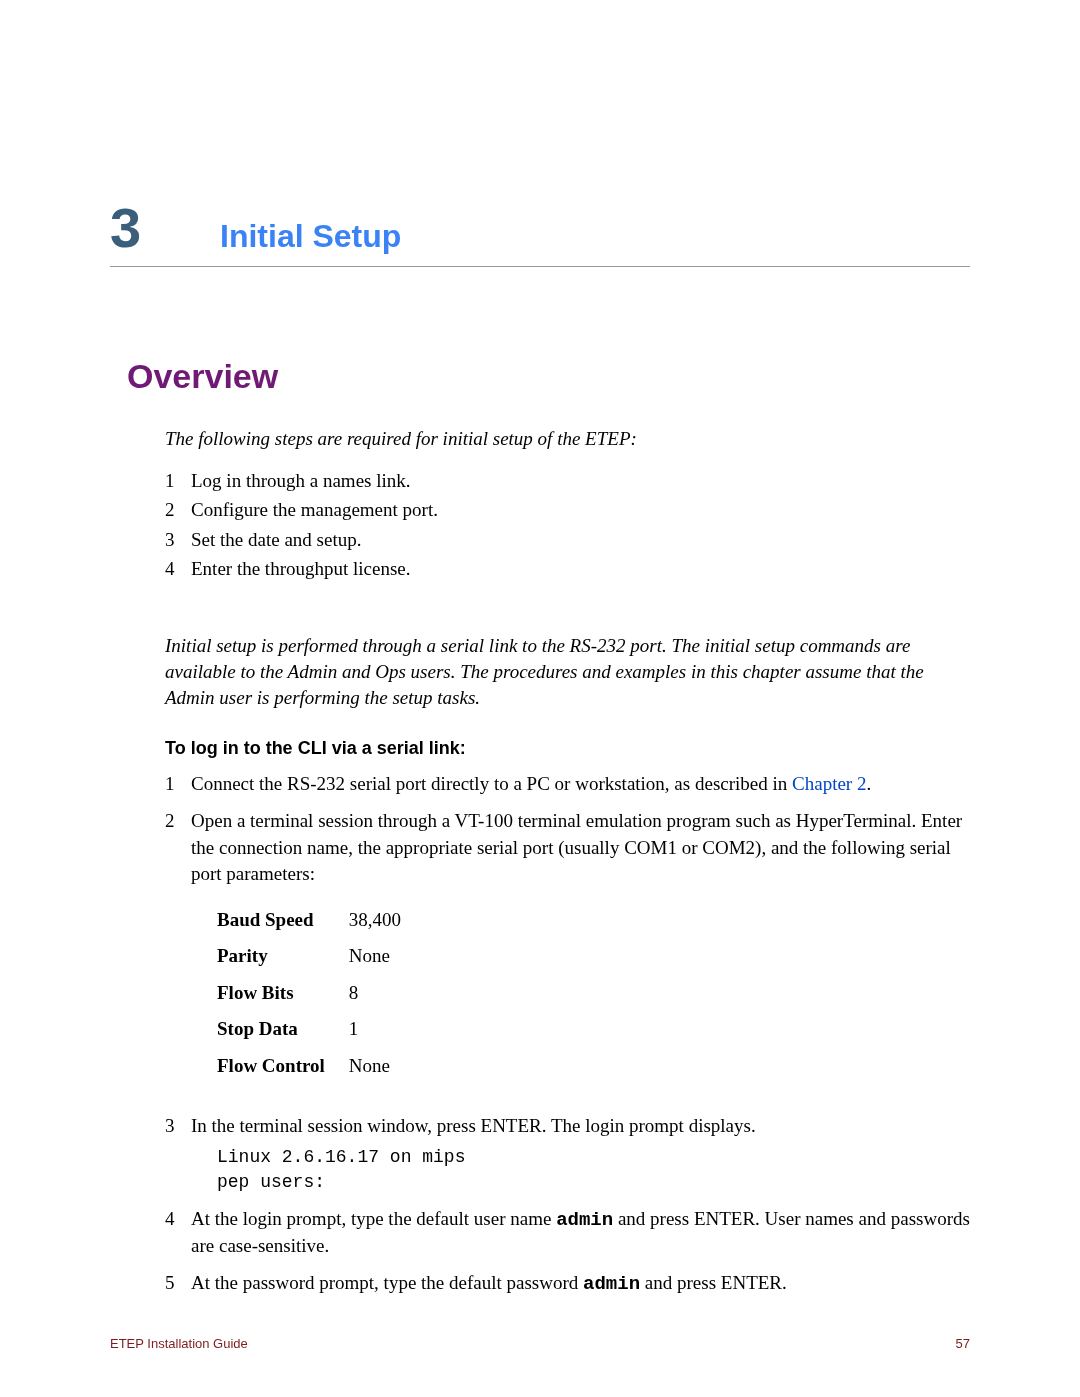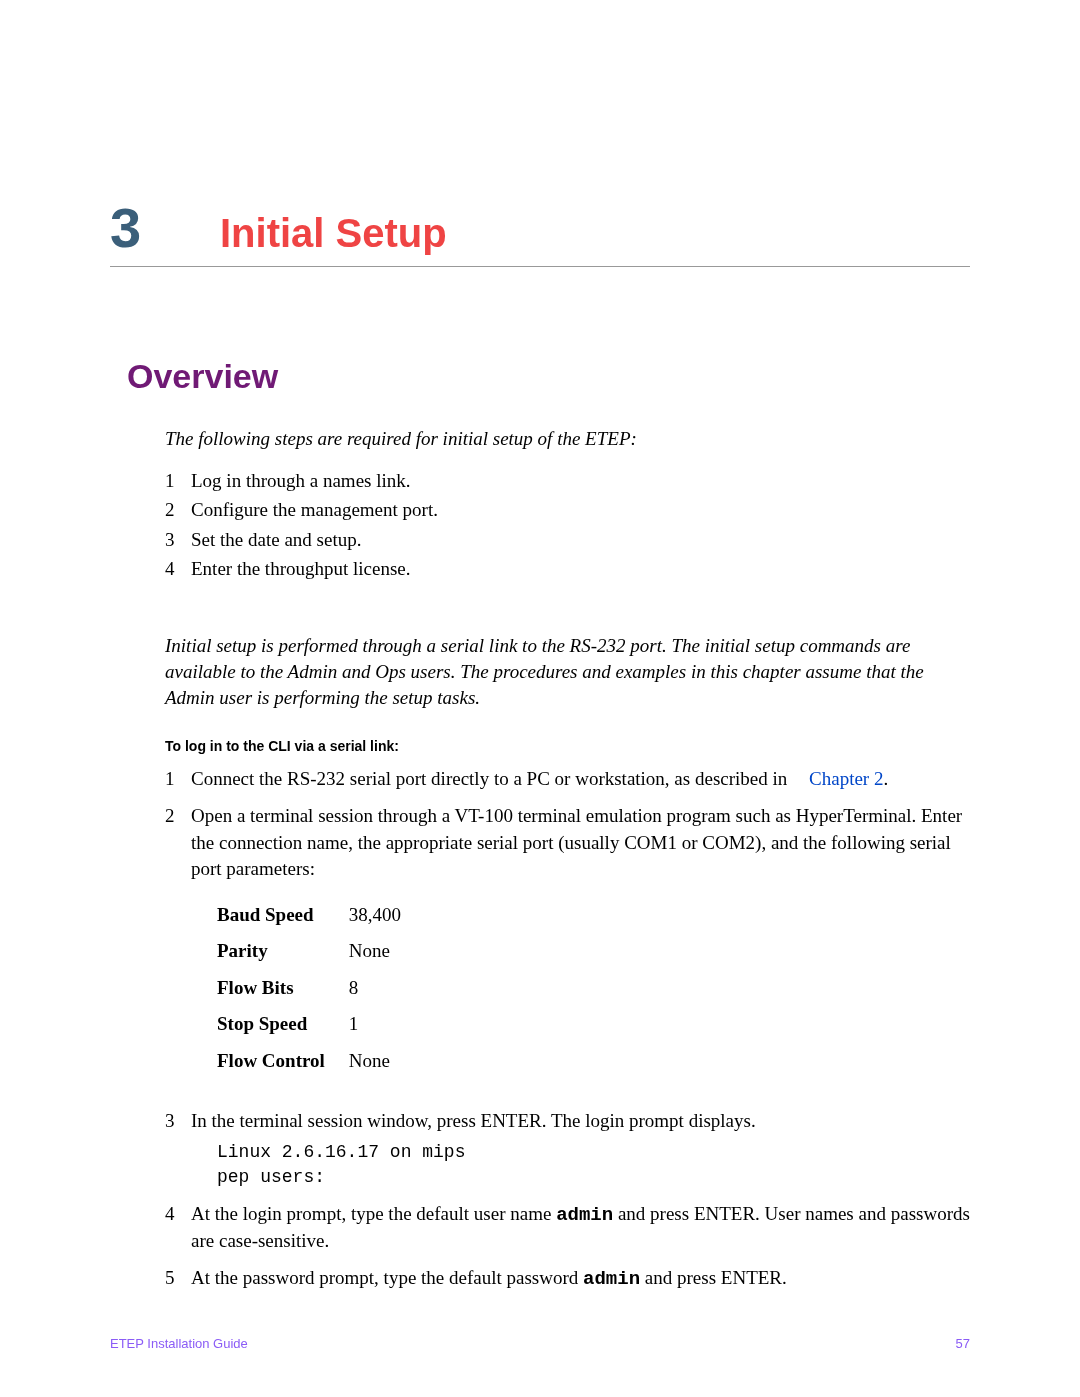--- a/index.html
+++ b/index.html
@@ -27,22 +27,22 @@
     font-family: Arial, Helvetica, sans-serif;
     font-weight: bold;
     font-size: 56px;
     color: #3b5f7a;
     width: 110px;
     line-height: 1;
   }
   .chapter-title {
     font-family: Arial, Helvetica, sans-serif;
     font-weight: bold;
-    font-size: 40px;
-    color: #ef4444;
+    font-size: 32px;
+    color: #3b82f6;
     line-height: 1;
   }
   .section-heading {
     font-family: Arial, Helvetica, sans-serif;
     font-weight: bold;
     font-size: 34px;
     color: #701a75;
     margin: 0 0 30px 17px;
   }
   .body-text {
@@ -80,26 +80,25 @@
   .ol-steps > li .num {
     width: 26px;
     flex-shrink: 0;
   }
   .ol-steps > li .content {
     flex: 1;
   }
   .sub-heading {
     font-family: Arial, Helvetica, sans-serif;
     font-weight: bold;
-    font-size: 14px;
+    font-size: 18px;
     margin: 28px 0 12px 55px;
   }
   .link {
     color: #0046c8;
-    margin-left: 17px;
   }
   .param-table {
     margin: 14px 0 18px 26px;
     border-collapse: collapse;
   }
   .param-table td {
     padding: 5px 24px 5px 0;
     font-size: 19px;
     vertical-align: top;
   }
@@ -121,21 +120,21 @@
   }
   .footer {
     position: absolute;
     bottom: 46px;
     left: 110px;
     right: 110px;
     display: flex;
     justify-content: space-between;
     font-family: Arial, Helvetica, sans-serif;
     font-size: 13px;
-    color: #8b5cf6;
+    color: #7f1d1d;
   }
 </style>
 </head>
 <body>
 
 <div class="page">
 
   <div class="chapter-header">
     <div class="chapter-number">3</div>
     <div class="chapter-title">Initial Setup</div>
@@ -184,21 +183,21 @@
           </tr>
           <tr>
             <td class="label">Parity</td>
             <td>None</td>
           </tr>
           <tr>
             <td class="label">Flow Bits</td>
             <td>8</td>
           </tr>
           <tr>
-            <td class="label">Stop Speed</td>
+            <td class="label">Stop Data</td>
             <td>1</td>
           </tr>
           <tr>
             <td class="label">Flow Control</td>
             <td>None</td>
           </tr>
         </tbody>
           </table>
       </span>
     </li>

